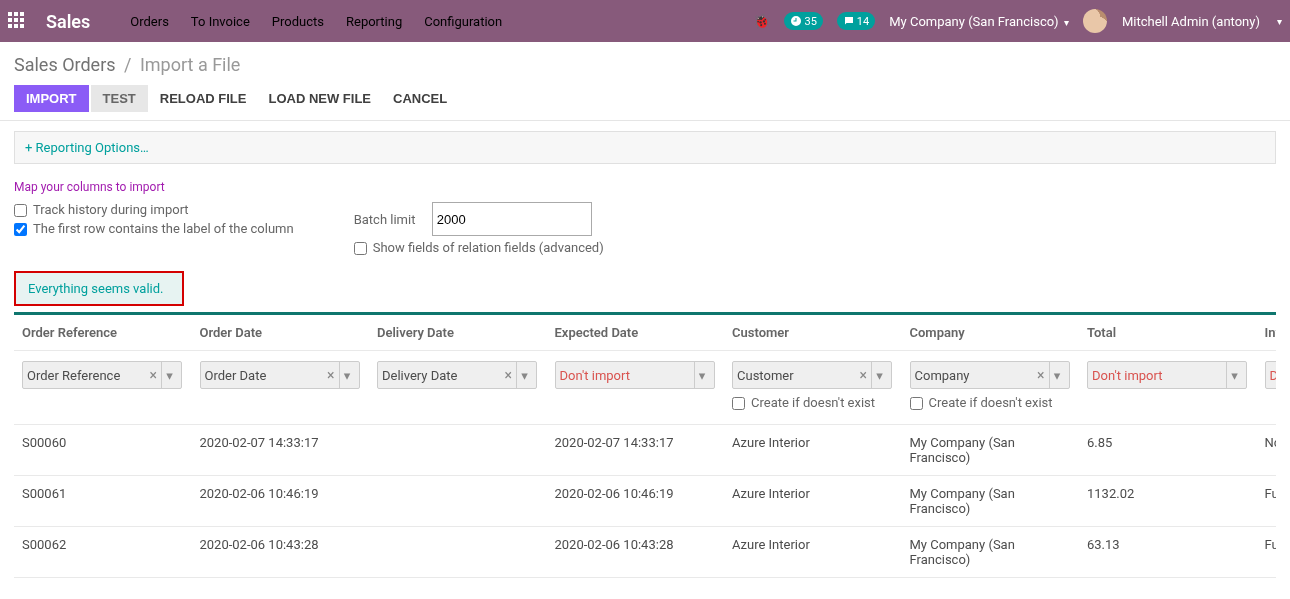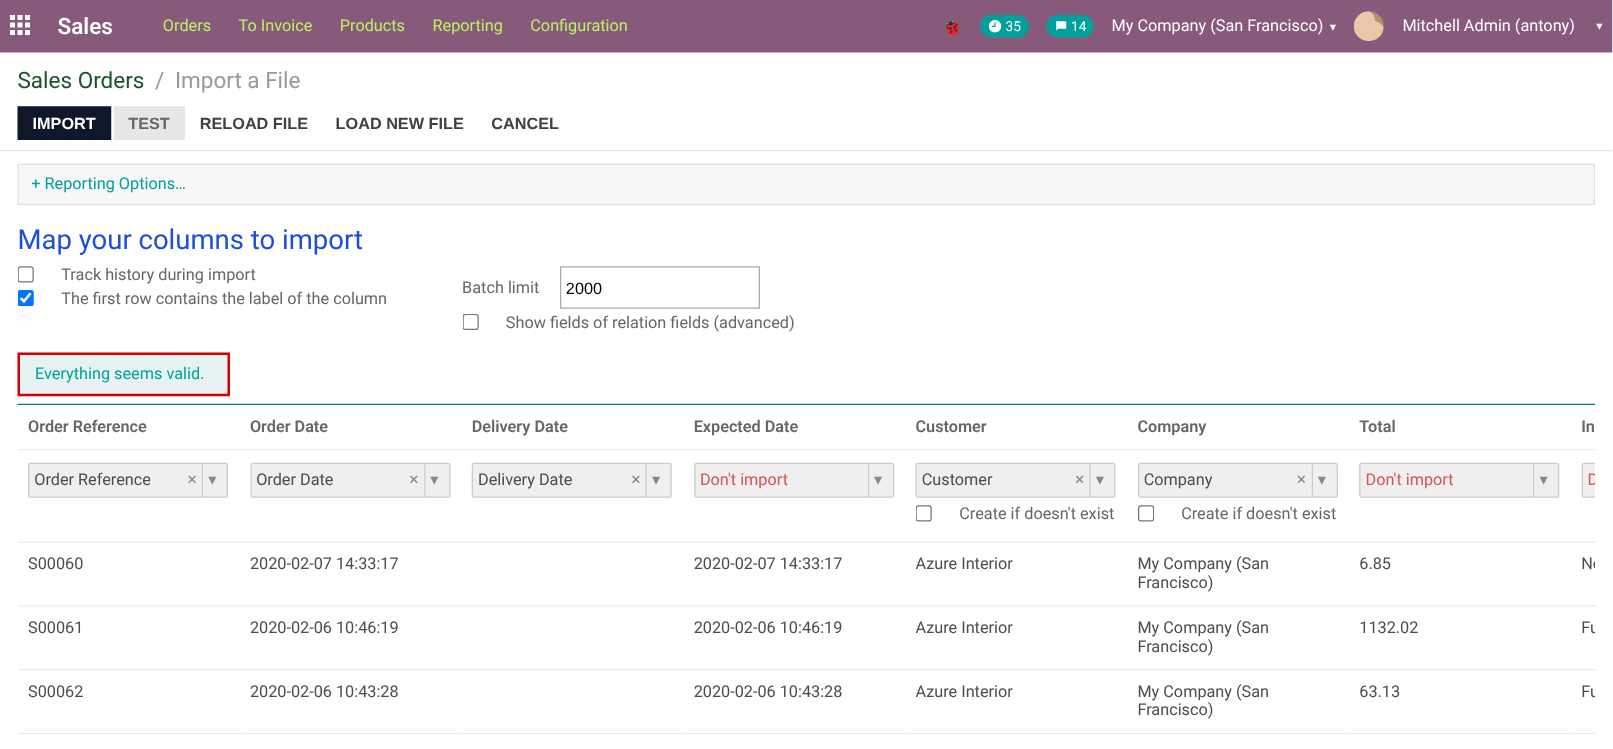--- a/index.html
+++ b/index.html
@@ -3,49 +3,49 @@
 <meta charset="utf-8">
 <style>
   * { box-sizing: border-box; margin: 0; padding: 0; }
   body { font-family: -apple-system, BlinkMacSystemFont, "Segoe UI", Roboto, "Helvetica Neue", Arial, sans-serif; font-size: 13px; color: #4c4c4c; background: #fff; width: 1290px; }
   .navbar { background: #875a7b; height: 42px; display: flex; align-items: center; padding: 0 8px; color: #fff; white-space: nowrap; }
   .apps-icon { width: 18px; height: 18px; display: inline-block; margin-right: 20px; cursor: pointer; }
   .apps-grid { display: grid; grid-template-columns: repeat(3,4px); grid-template-rows: repeat(3,4px); gap: 2px; }
   .apps-grid span { background:#fff; width:4px; height:4px; }
   .brand { font-size: 18px; font-weight: 600; margin-right: 40px; }
   .menu { display: flex; gap: 22px; }
-  .menu-item { color: #bef264; cursor: pointer; }
+  .menu-item { color: #000000; cursor: pointer; }
   .nav-right { margin-left: auto; display:flex; align-items:center; gap: 14px; }
   .bug-icon { font-size: 14px; opacity: .9; }
   .pill { background: #00a09d; color:#fff; border-radius: 10px; padding: 1px 6px; display:inline-flex; align-items:center; gap:2px; font-size:11px; height:18px; }
   .pill svg { width:12px; height:12px; fill:#fff; }
   .avatar { width:24px; height:24px; border-radius:50%; background:#b98d6e; background-image: radial-gradient(circle at 8px 8px,#e9c7a8 40%,transparent 41%), radial-gradient(circle at 12px 22px,#e9c7a8 60%,transparent 61%); flex-shrink:0;}
   .caret { margin-left:2px; font-size:10px; }
   .content-top { padding: 12px 14px 8px; border-bottom:1px solid #e5e5e5;}
   .breadcrumb { font-size: 18px; margin-bottom: 10px; }
-  .breadcrumb .bc-link { color: #14532d; cursor: pointer; }
+  .breadcrumb .bc-link { color: #737373; cursor: pointer; }
   .breadcrumb .bc-sep { color: #999; margin: 0 4px; }
   .breadcrumb .bc-current { color: #999; }
   .button-row { display:flex; gap: 2px; align-items:center; }
   .btn { border:none; padding: 6px 12px; font-size: 13px; font-weight:600; cursor:pointer; text-transform: uppercase; }
-  .btn-primary { background:#0f172a; color:#fff; }
+  .btn-primary { background:#8b5cf6; color:#fff; }
   .btn-secondary { background:#e7e7e7; color:#666; }
   .btn-link { background:transparent; color:#404040; padding:6px 10px; }
   .options-bar { margin: 10px 14px 6px; background:#f7f7f7; border:1px solid #e0e0e0; padding: 8px 10px; }
   .options-link { color:#00a09d; cursor:pointer; }
   .section { padding: 4px 14px; }
-  .map-title { font-size: 22px; color:#1d4ed8; margin: 6px 0 8px; }
+  .map-title { font-size: 12px; color:#a21caf; margin: 6px 0 8px; }
   .two-col { display:flex; gap: 60px; }
-  .chk-row { display:flex; align-items:flex-start; gap:22px; margin-bottom:4px; color:#666; }
+  .chk-row { display:flex; align-items:flex-end; gap:6px; margin-bottom:4px; color:#666; }
   .chk-row input[type=checkbox] { width:13px; height:13px; }
   .form-row { display:flex; align-items:center; gap:8px; margin-bottom:4px; color:#666;}
   .form-row label { min-width: 70px; }
   .form-row input[type=text] { width:160px; height:34px; border:1px solid #aaa; padding:0 4px; font-size:13px; }
   .status-box { margin: 8px 14px 6px; background:#e7f3f2; border:1px solid #d0e8e6; padding:8px 12px; color:#00a09d; width:170px; border: 2px solid #d40000; }
-  .table-wrap { margin: 4px 14px 8px; overflow-x:auto; border-top:1px solid #0f766e; }
+  .table-wrap { margin: 4px 14px 8px; overflow-x:auto; border-top:3px solid #0f766e; }
   table { border-collapse: collapse; min-width: 1420px; }
   th, td { text-align:left; padding:10px 8px; border-bottom:1px solid #e9e9e9; vertical-align: top; font-size:13px;}
   th { color:#666; font-weight:600; }
   .select-box { display:flex; align-items:center; background:#efefef; border:1px solid #ccc; height:28px; border-radius:2px; padding:0 4px; gap:4px; width: 100%; max-width: 160px;}
   .select-box.dont { color:#d9534f; }
   .select-box .sel-text { flex:1; white-space:nowrap; overflow:hidden; text-overflow:ellipsis; font-size:13px;}
   .select-box .x { color:#888; cursor:pointer; font-size:14px; }
   .select-box .dd { width:16px; border-left:1px solid #ccc; display:flex; align-items:center; justify-content:center; color:#888; cursor:pointer; height:100%;}
   .col-ref { width: 170px;}
 </style>

